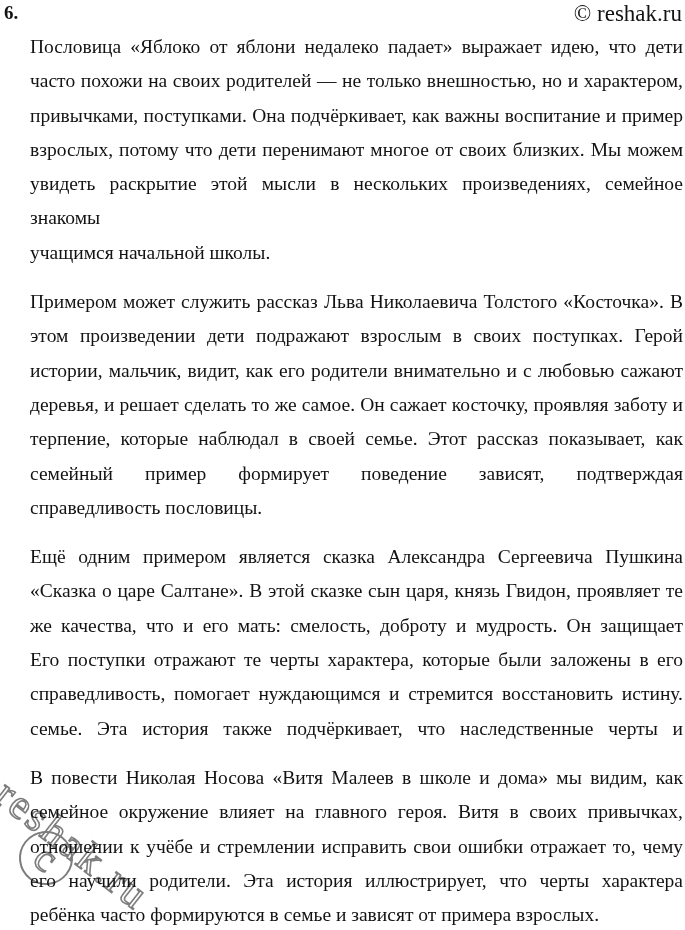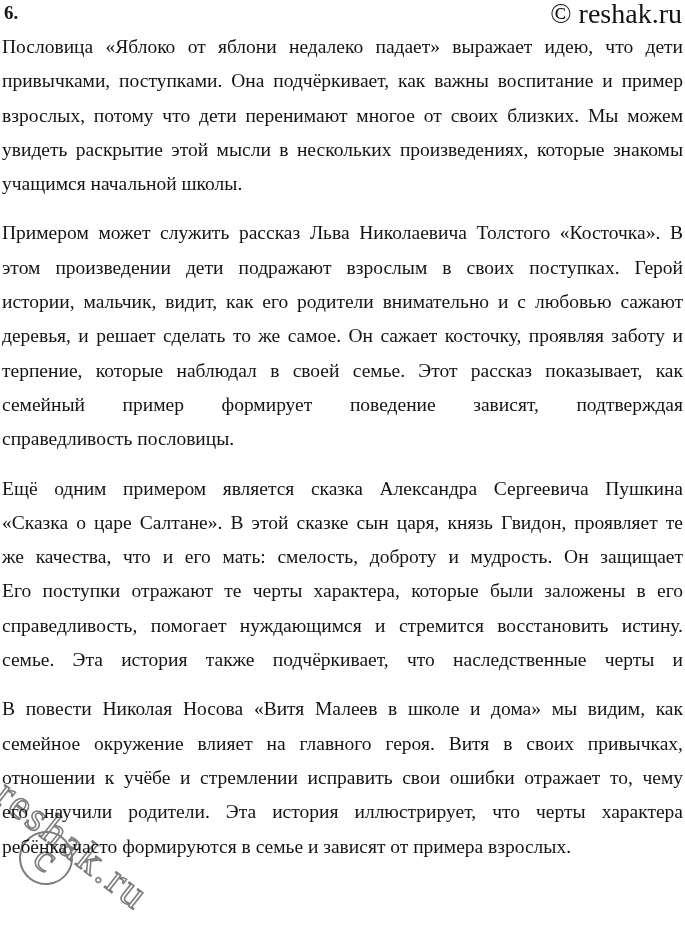--- a/index.html
+++ b/index.html
@@ -5,27 +5,27 @@
   html,body{margin:0;padding:0;background:#ffffff;}
   .page{
     width:685px;height:930px;background:#ffffff;position:relative;overflow:hidden;
     font-family:"Liberation Serif","DejaVu Serif",serif;color:#131313;
   }
   .page-header{
     display:flex;justify-content:space-between;align-items:flex-start;
     padding:2px 3px 0 4px;height:26px;box-sizing:border-box;
   }
   .task-num{font-weight:bold;font-size:19px;line-height:22px;}
-  .copyright{font-size:28px;line-height:24px;}
+  .copyright{font-size:23px;line-height:24px;}
   .essay{position:relative;z-index:1;padding:4px 2px 0 2px;}
   .paragraph{margin:0 0 15px 0;}
   .paragraph:last-child{margin-bottom:0;}
   .line{
     font-size:19.5px;line-height:34.3px;
-    text-align:justify;text-align-last:justify;
+    text-align:justify;text-align-last:justify;margin-left:28px;
   }
   .line.last{text-align-last:left;}
   
   .watermark{position:absolute;inset:0;z-index:0;pointer-events:none;}
   .wm-text{
     position:absolute;left:14px;top:772px;
     transform:rotate(38deg);transform-origin:0 0;
     font-size:42px;letter-spacing:3px;line-height:1;
     color:transparent;-webkit-text-stroke:1.6px #7d7d7d;
   }
@@ -54,23 +54,24 @@
     <span class="wm-text">reshak.ru</span>
     <div class="wm-circle">
       <span class="wm-c">c</span>
     </div>
   </div>
 
   <article class="essay">
 
     <div class="paragraph">
       <div class="line">Пословица «Яблоко от яблони недалеко падает» выражает идею, что дети</div>
+      <div class="line">часто похожи на своих родителей — не только внешностью, но и характером,</div>
       <div class="line">привычками, поступками. Она подчёркивает, как важны воспитание и пример</div>
       <div class="line">взрослых, потому что дети перенимают многое от своих близких. Мы можем</div>
-      <div class="line">увидеть раскрытие этой мысли в нескольких произведениях, которые знакомы</div>
+      <div class="line">увидеть раскрытие этой мысли в нескольких произведениях, семейное знакомы</div>
       <div class="line last">учащимся начальной школы.</div>
     </div>
 
     <div class="paragraph">
       <div class="line">Примером может служить рассказ Льва Николаевича Толстого «Косточка». В</div>
       <div class="line">этом произведении дети подражают взрослым в своих поступках. Герой</div>
       <div class="line">истории, мальчик, видит, как его родители внимательно и с любовью сажают</div>
       <div class="line">деревья, и решает сделать то же самое. Он сажает косточку, проявляя заботу и</div>
       <div class="line">терпение, которые наблюдал в своей семье. Этот рассказ показывает, как</div>
       <div class="line">семейный пример формирует поведение зависят, подтверждая</div>

